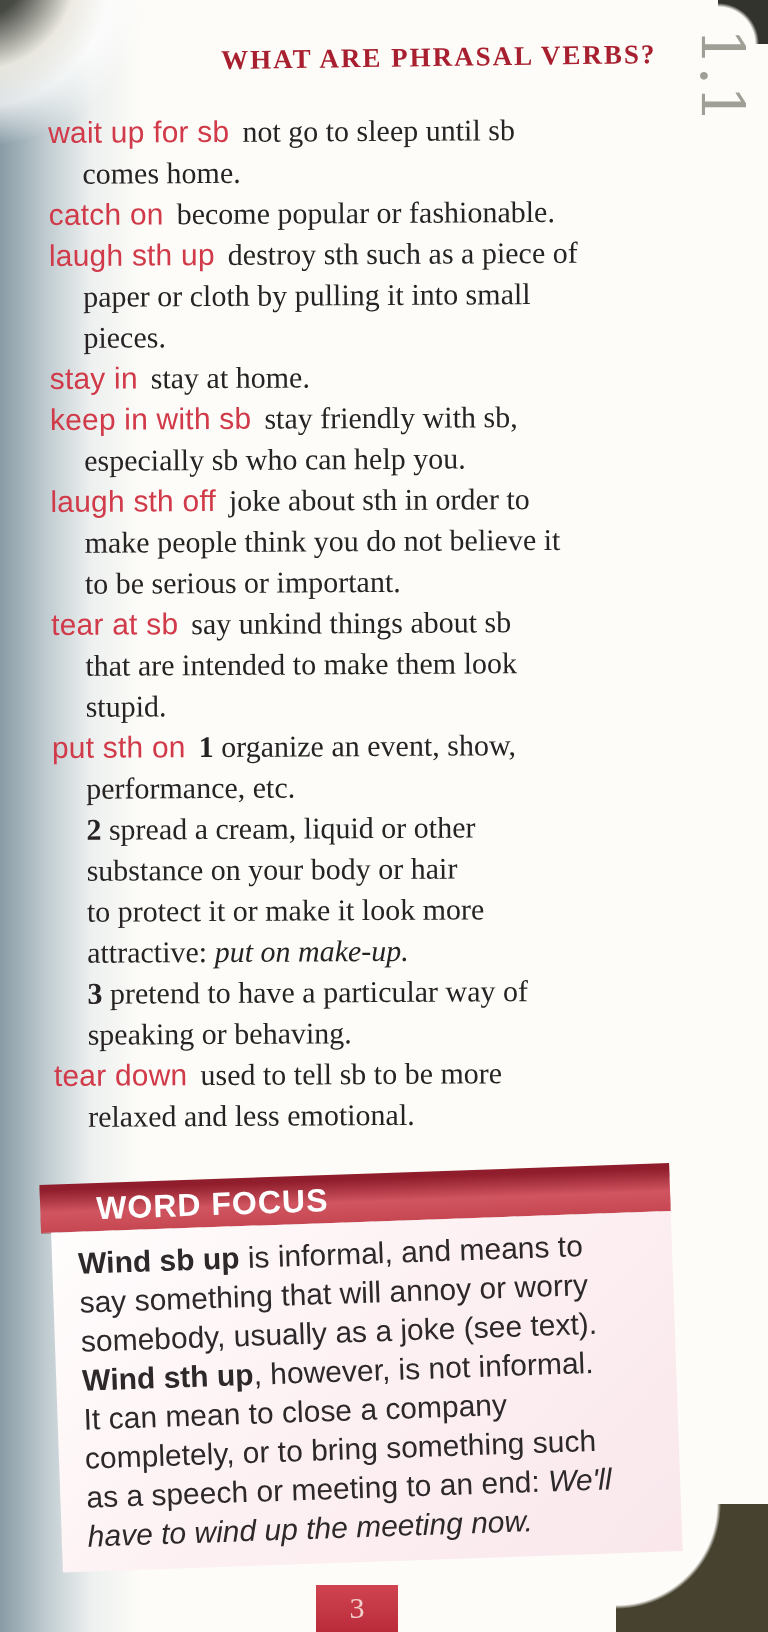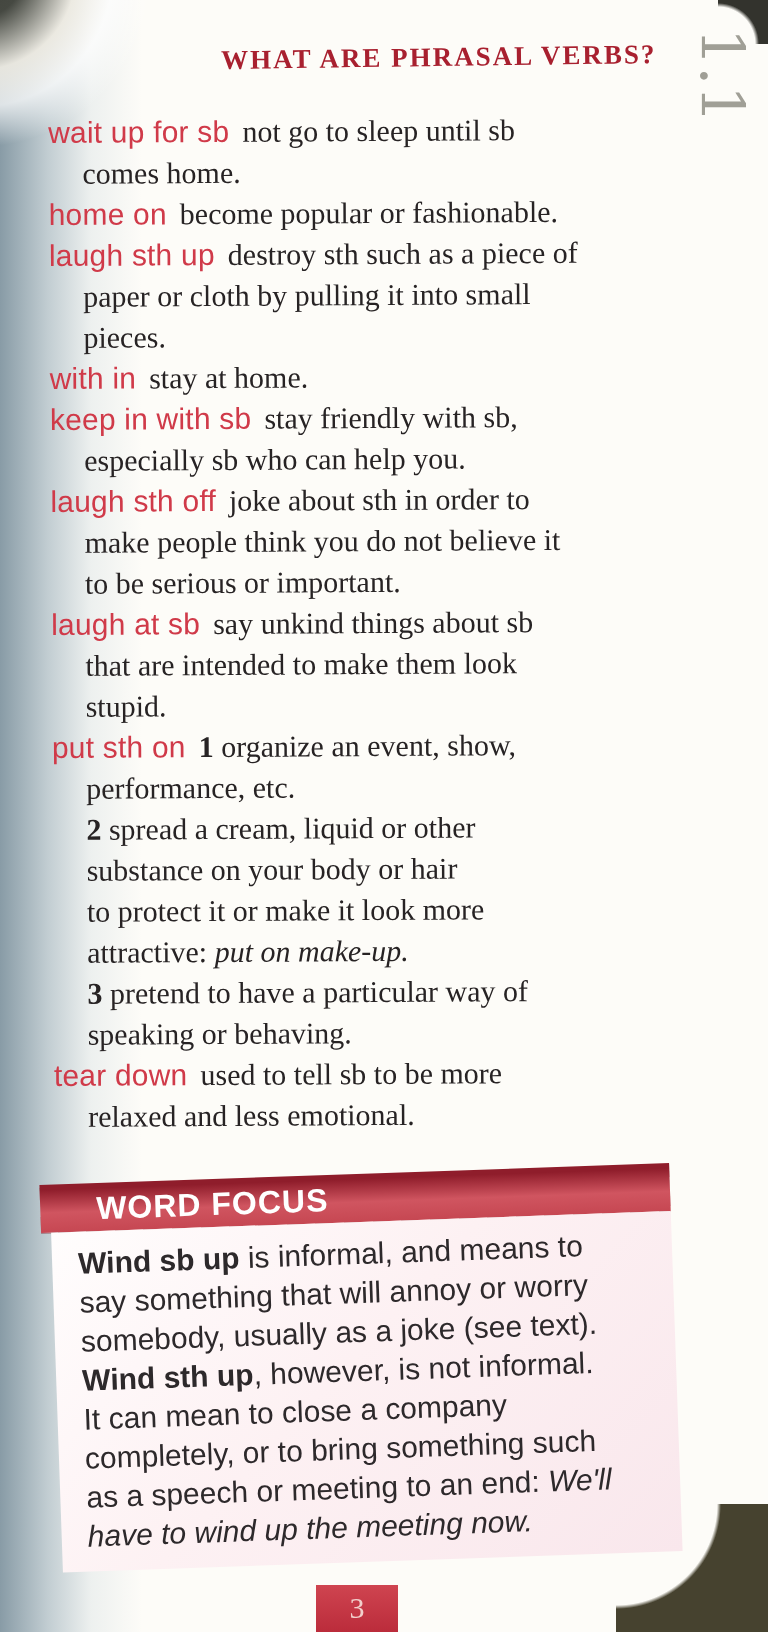--- a/index.html
+++ b/index.html
@@ -106,26 +106,26 @@
   <div class="corner-tl"></div>
   <div class="corner-tr"></div>
   <div class="corner-br"></div>
 
   <h1 class="title">WHAT ARE PHRASAL VERBS?</h1>
 
   <div class="edge-tab">1.1</div>
 
   <main class="entries" id="entries">
       <div class="entry"><span class="term">wait up for sb</span><span class="run-n">not go to sleep until sb<br>comes home.</span></div>
-      <div class="entry"><span class="term">home on</span><span class="run-n">become popular or fashionable.</span></div>
+      <div class="entry"><span class="term">catch on</span><span class="run-n">become popular or fashionable.</span></div>
       <div class="entry"><span class="term">laugh sth up</span><span class="run-n">destroy sth such as a piece of<br>paper or cloth by pulling it into small<br>pieces.</span></div>
-      <div class="entry"><span class="term">with in</span><span class="run-n">stay at home.</span></div>
+      <div class="entry"><span class="term">stay in</span><span class="run-n">stay at home.</span></div>
       <div class="entry"><span class="term">keep in with sb</span><span class="run-n">stay friendly with sb,<br>especially sb who can help you.</span></div>
       <div class="entry"><span class="term">laugh sth off</span><span class="run-n">joke about sth in order to<br>make people think you do not believe it<br>to be serious or important.</span></div>
-      <div class="entry"><span class="term">laugh at sb</span><span class="run-n">say unkind things about sb<br>that are intended to make them look<br>stupid.</span></div>
+      <div class="entry"><span class="term">tear at sb</span><span class="run-n">say unkind things about sb<br>that are intended to make them look<br>stupid.</span></div>
       <div class="entry"><span class="term">put sth on</span><span class="run-b">1</span><span class="run-n"> organize an event, show,<br>performance, etc.<br></span><span class="run-b">2</span><span class="run-n"> spread a cream, liquid or other<br>substance on your body or hair<br>to protect it or make it look more<br>attractive: </span><span class="run-i">put on make-up.</span><span class="run-n"><br></span><span class="run-b">3</span><span class="run-n"> pretend to have a particular way of<br>speaking or behaving.</span></div>
       <div class="entry"><span class="term">tear down</span><span class="run-n">used to tell sb to be more<br>relaxed and less emotional.</span></div>
     </main>
 
   <section class="word-focus">
     <div class="wf-banner">
       <span>WORD FOCUS</span>
     </div>
     <div class="wf-body" id="wf-body"><span class="run-b">Wind sb up</span><span class="run-n"> is informal, and means to<br>say something that will annoy or worry<br>somebody, usually as a joke (see text).<br></span><span class="run-b">Wind sth up</span><span class="run-n">, however, is not informal.<br>It can mean to close a company<br>completely, or to bring something such<br>as a speech or meeting to an end: </span><span class="run-i">We'll<br>have to wind up the meeting now.</span></div>
   </section>

